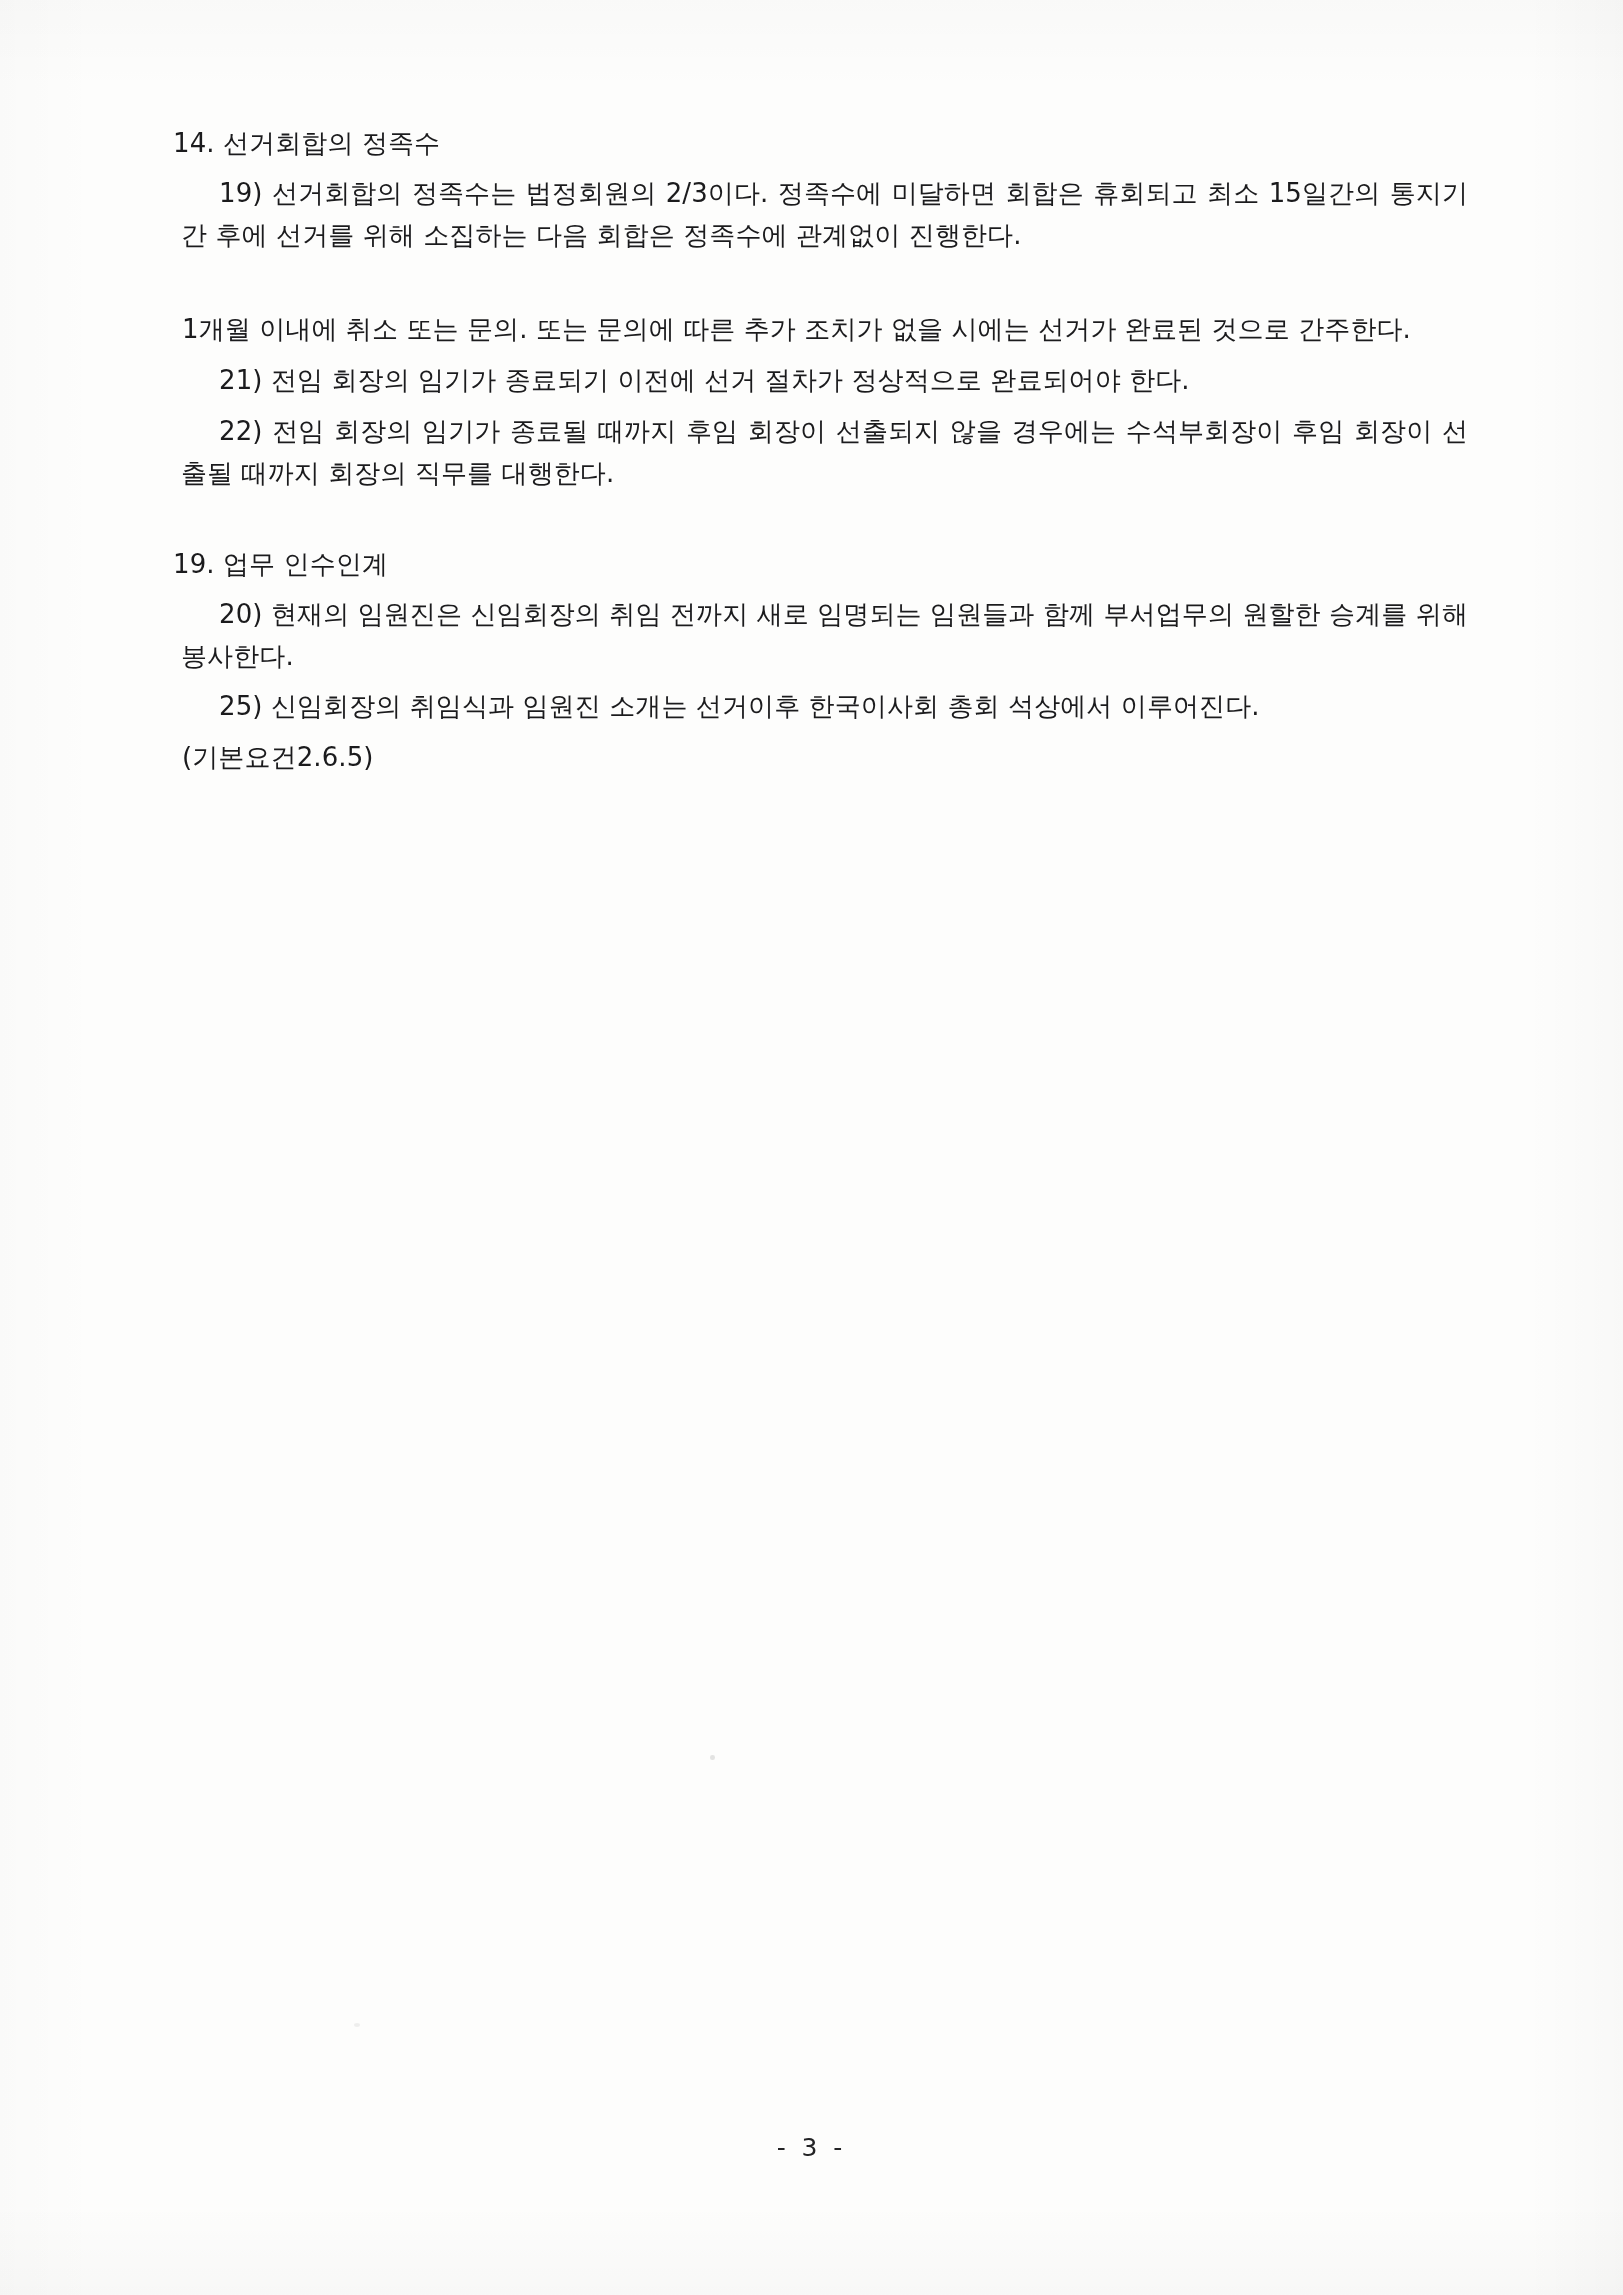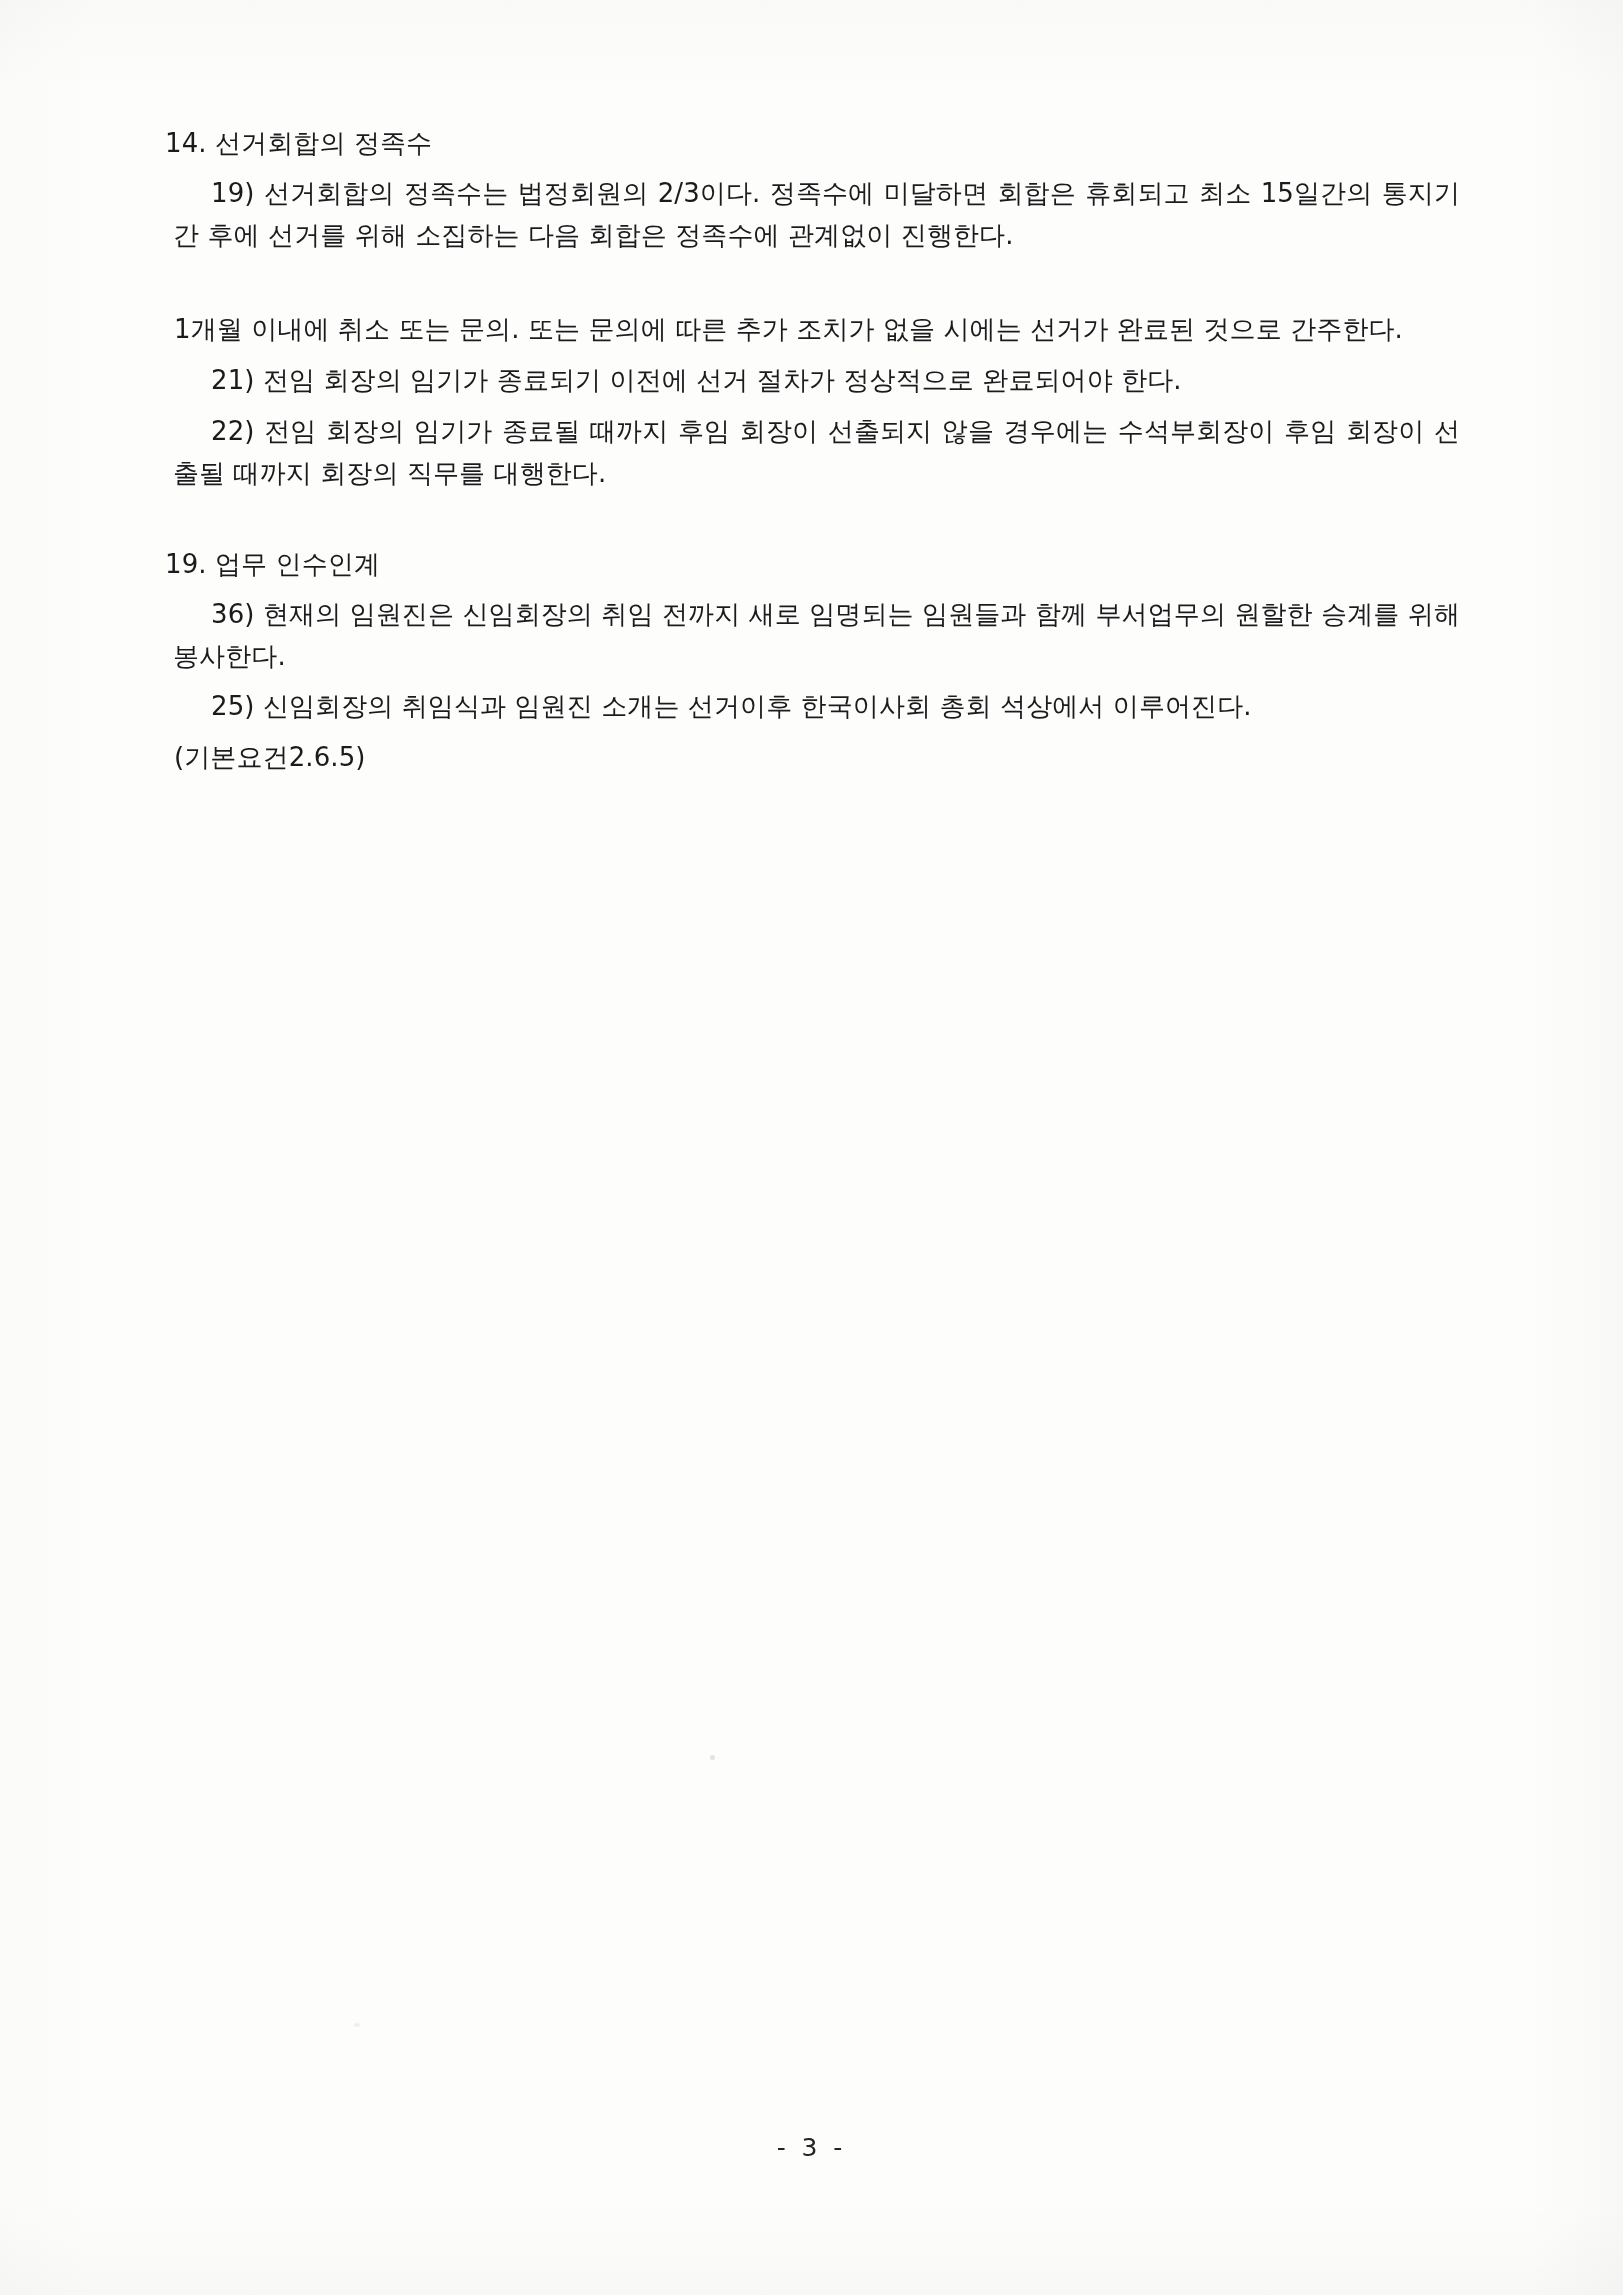--- a/index.html
+++ b/index.html
@@ -24,21 +24,21 @@
     content: "";
     position: absolute;
     inset: 0;
     background:
       linear-gradient(90deg, rgba(0,0,0,0.012) 0%, rgba(0,0,0,0) 6%, rgba(0,0,0,0) 94%, rgba(0,0,0,0.02) 100%),
       linear-gradient(180deg, rgba(0,0,0,0.015) 0%, rgba(0,0,0,0) 4%, rgba(0,0,0,0) 96%, rgba(0,0,0,0.02) 100%);
     pointer-events: none;
   }
   .content {
     position: absolute;
-    left: 165px;
+    left: 173px;
     top: 122px;
     width: 1303px;
   }
   .doc-text {
     font-size: 26px;
     line-height: 1.62;
     letter-spacing: 0.1px;
     color: #1b1b1d;
     text-align: justify;
     text-justify: inter-character;
@@ -89,21 +89,21 @@
     <p class="block heading">14. 선거회합의 정족수</p>
     <p class="block item">19) 선거회합의 정족수는 법정회원의 2/3이다. 정족수에 미달하면 회합은 휴회되고 최소 15일간의 통지기간 후에 선거를 위해 소집하는 다음 회합은 정족수에 관계없이 진행한다.</p>
     <div class="gap-md"></div>
     <p class="block plain">1개월 이내에 취소 또는 문의. 또는 문의에 따른 추가 조치가 없을 시에는 선거가 완료된 것으로 간주한다.</p>
     <p class="block item">21) 전임 회장의 임기가 종료되기 이전에 선거 절차가 정상적으로 완료되어야 한다.</p>
     <p class="block item">22) 전임 회장의 임기가 종료될 때까지 후임 회장이 선출되지 않을 경우에는 수석부회장이 후임 회장이 선출될 때까지 회장의 직무를 대행한다.</p>
 
     <div class="gap-lg"></div>
 
     <p class="block heading">19. 업무 인수인계</p>
-    <p class="block item">36) 현재의 임원진은 신임회장의 취임 전까지 새로 임명되는 임원들과 함께 부서업무의 원할한 승계를 위해 봉사한다.</p>
+    <p class="block item">20) 현재의 임원진은 신임회장의 취임 전까지 새로 임명되는 임원들과 함께 부서업무의 원할한 승계를 위해 봉사한다.</p>
     <p class="block item">25) 신임회장의 취임식과 임원진 소개는 선거이후 한국이사회 총회 석상에서 이루어진다.</p>
     <p class="block plain">(기본요건2.6.5)</p>
   </div>
 
   <div class="speck" style="left:710px; top:1755px; width:4.6px; height:4.6px;"></div>
   <div class="speck" style="left:354px; top:2023px; width:5.9px; height:3.9px; background:rgba(0,0,0,0.06);"></div>
 
   <div class="page-number">- 3 -</div>
 </div>
 

